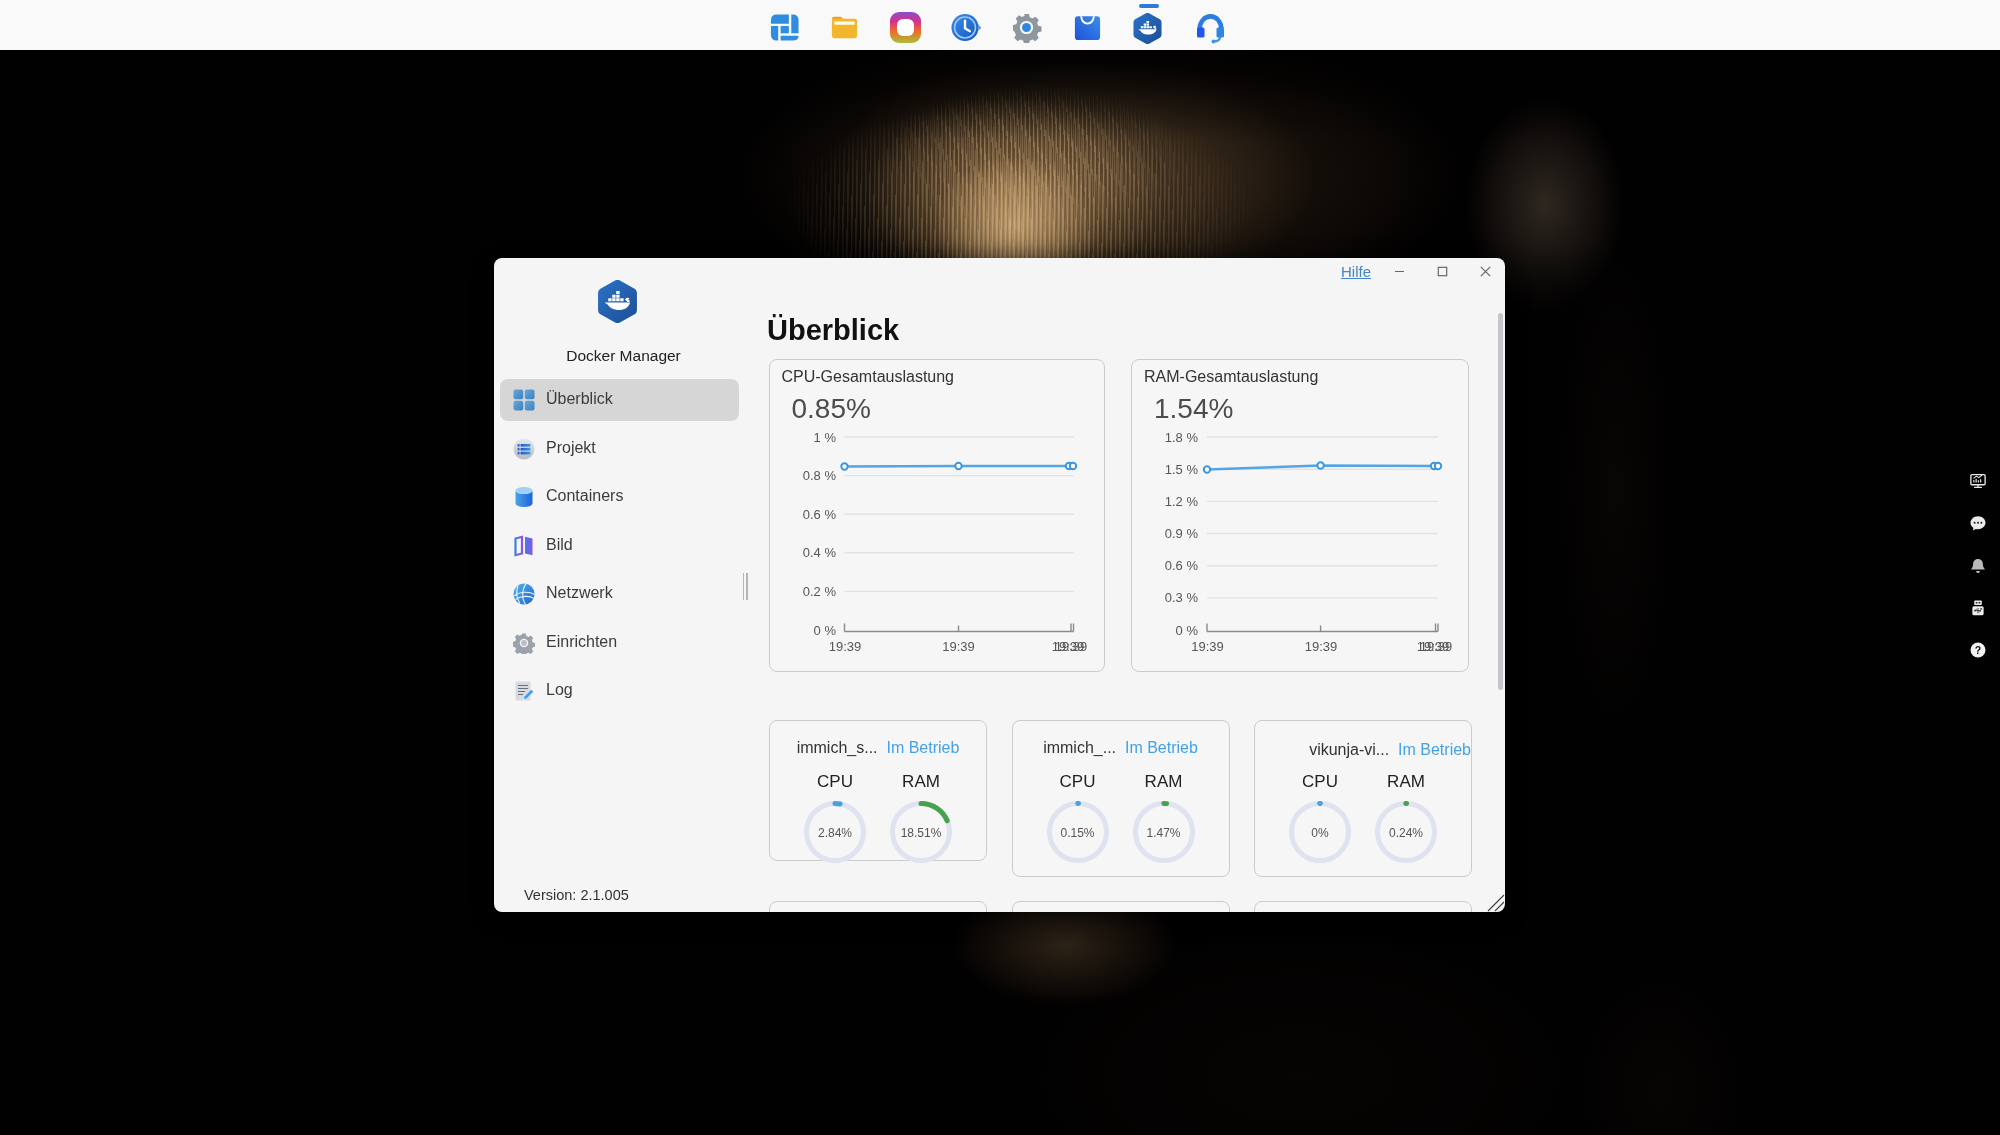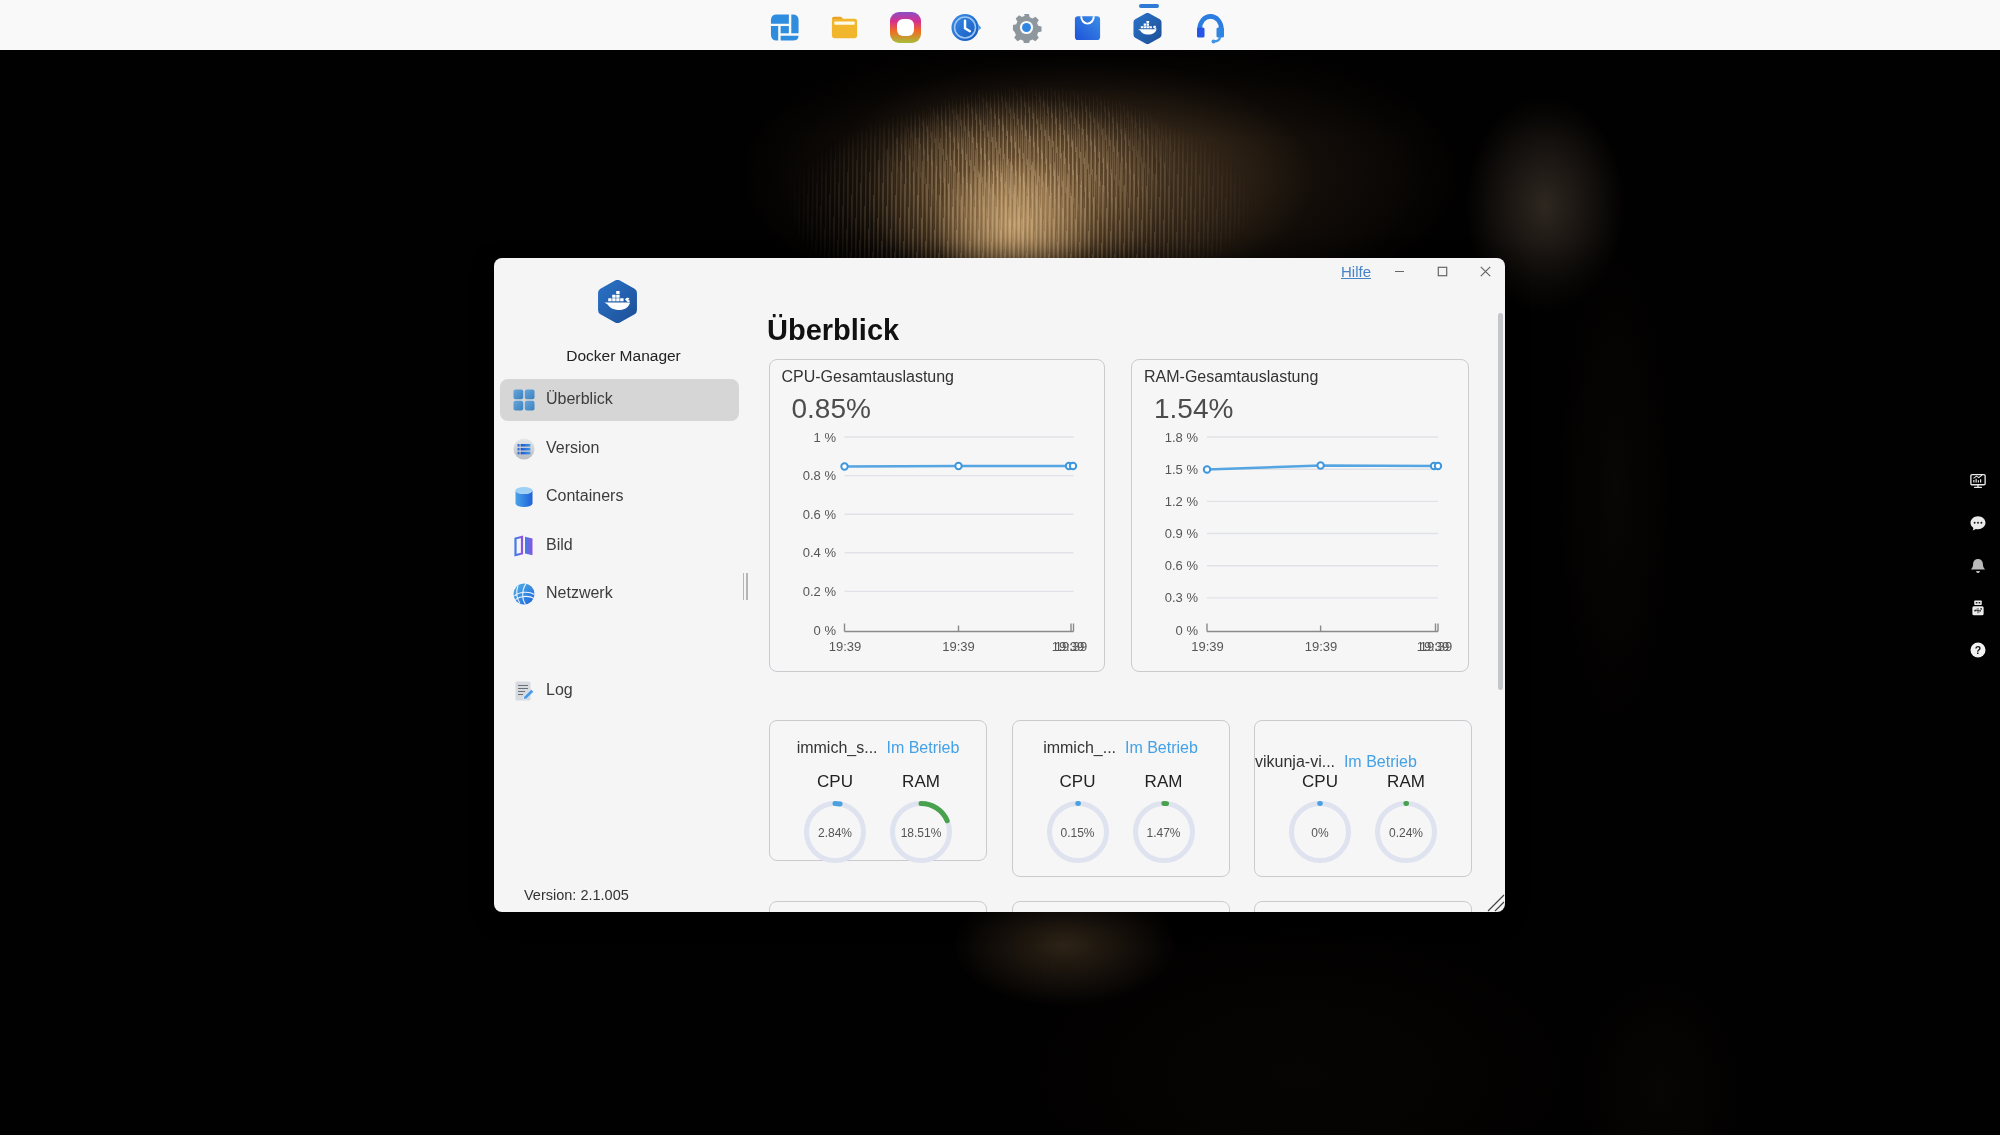--- a/index.html
+++ b/index.html
@@ -250,21 +250,21 @@
           </defs>
         <g fill="url(#pl)">
           <rect x="4.6" y="6" width="2.2" height="2.6"></rect>
             <rect x="7.6" y="6" width="9.8" height="2.6"></rect>
           <rect x="4.6" y="9.9" width="2.2" height="2.6"></rect>
             <rect x="7.6" y="9.9" width="9.8" height="2.6"></rect>
           <rect x="4.6" y="13.8" width="2.2" height="2.6"></rect>
             <rect x="7.6" y="13.8" width="9.8" height="2.6"></rect>
         </g>
       </svg>
-      <div class="mtx">Version</div>
+      <div class="mtx">Projekt</div>
     </div>
     <div class="mitem" style="top:266.5px">
       <svg class="mic" viewBox="0 0 22 22">
         <defs>
             <linearGradient id="bk" x1="0" y1="0" x2="1" y2="0">
               <stop offset="0" stop-color="#3f7de8"></stop>
               <stop offset="1" stop-color="#8a55e0"></stop>
             </linearGradient>
           </defs>
         <path d="M2.5 3.5 L9 1.8 V18.5 L2.5 20.2 Z" fill="none" stroke="url(#bk)" stroke-width="2.2"></path>
@@ -295,20 +295,28 @@
           </defs>
         <circle cx="11" cy="11" r="10.5" fill="url(#gl)"></circle>
         <g stroke="#eaf4fc" stroke-width="1.1" fill="none">
           <path d="M1.5 13 C6 8.5 16 8 21.5 11.5"></path>
           <path d="M2.5 16.5 C8 12.5 17 12.5 21 15.5"></path>
           <path d="M5 2.8 C3 8 3.5 15 7 20.5"></path>
           <path d="M13 0.8 C9 6 8.5 16 12.5 21.2"></path>
         </g>
       </svg>
       <div class="mtx">Netzwerk</div>
+    </div>
+    <div class="mitem" style="top:363.5px">
+      <svg class="mic" viewBox="0 0 22 22">
+        <path fill="#9aa2ab" d="M9.2 1.5h3.6l.6 2.5 2.1.9 2.2-1.3 2.5 2.5-1.3 2.2.9 2.1 2.5.6v3.6l-2.5.6-.9 2.1 1.3 2.2-2.5 2.5-2.2-1.3-2.1.9-.6 2.5H9.2l-.6-2.5-2.1-.9-2.2 1.3-2.5-2.5 1.3-2.2-.9-2.1-2.5-.6V9.8l2.5-.6.9-2.1-1.3-2.2 2.5-2.5 2.2 1.3 2.1-.9z"></path>
+        <circle cx="11" cy="11" r="4.3" fill="#f5f5f6"></circle>
+        <circle cx="11" cy="11" r="2.9" fill="#b9bfc6"></circle>
+      </svg>
+      <div class="mtx">Einrichten</div>
     </div>
     <div class="mitem" style="top:412px">
       <svg class="mic" viewBox="0 0 22 22">
         <rect x="2.5" y="1.5" width="15" height="19" rx="1.5" fill="#d7dade"></rect>
         <g stroke="#6a7077" stroke-width="1.2">
             <path d="M5 5.5h10M5 8.5h10M5 11.5h7M5 14.5h5"></path>
           </g>
         <path d="M11 16.5 L18.2 9.3 l2.5 2.5 L13.5 19 l-3.2.7z" fill="#4a9ae8" stroke="#fff" stroke-width="0.7"></path>
       </svg>
       <div class="mtx">Log</div>
@@ -433,21 +441,21 @@
         <circle cx="32" cy="32" r="28.5" fill="none" stroke="#4aa0e0" stroke-width="5" stroke-linecap="round" stroke-dasharray="0.5 178" transform="rotate(-90 32 32)"></circle>
       </svg>
       <svg class="gauge" style="left:119px;" viewBox="0 0 64 64">
         <circle cx="32" cy="32" r="28.5" fill="none" stroke="#dfe2ef" stroke-width="5"></circle>
         <circle cx="32" cy="32" r="28.5" fill="none" stroke="#48a14c" stroke-width="5" stroke-linecap="round" stroke-dasharray="2.6 176" transform="rotate(-90 32 32)"></circle>
       </svg>
       <div class="gpct" style="left:25px;">0.15%</div>
       <div class="gpct" style="left:111px;">1.47%</div>
     </div>
     <div class="card ccard" style="left:760px; top:462px; width:218px; height:157px;">
-      <div style="position:absolute; top:32px; width:100%; text-align:left;">
+      <div style="position:absolute; top:20px; width:100%; text-align:right;">
         <span class="ccname">vikunja-vi...</span>&nbsp;&nbsp;<span class="ccstatus">Im Betrieb</span>
       </div>
       <div class="cclabel" style="left:25px;">CPU</div>
       <div class="cclabel" style="left:111px;">RAM</div>
       <svg class="gauge" style="left:33px;" viewBox="0 0 64 64">
         <circle cx="32" cy="32" r="28.5" fill="none" stroke="#dfe2ef" stroke-width="5"></circle>
         <circle cx="32" cy="32" r="28.5" fill="none" stroke="#4aa0e0" stroke-width="5" stroke-linecap="round" stroke-dasharray="0.4 178" transform="rotate(-90 32 32)"></circle>
       </svg>
       <svg class="gauge" style="left:119px;" viewBox="0 0 64 64">
         <circle cx="32" cy="32" r="28.5" fill="none" stroke="#dfe2ef" stroke-width="5"></circle>

